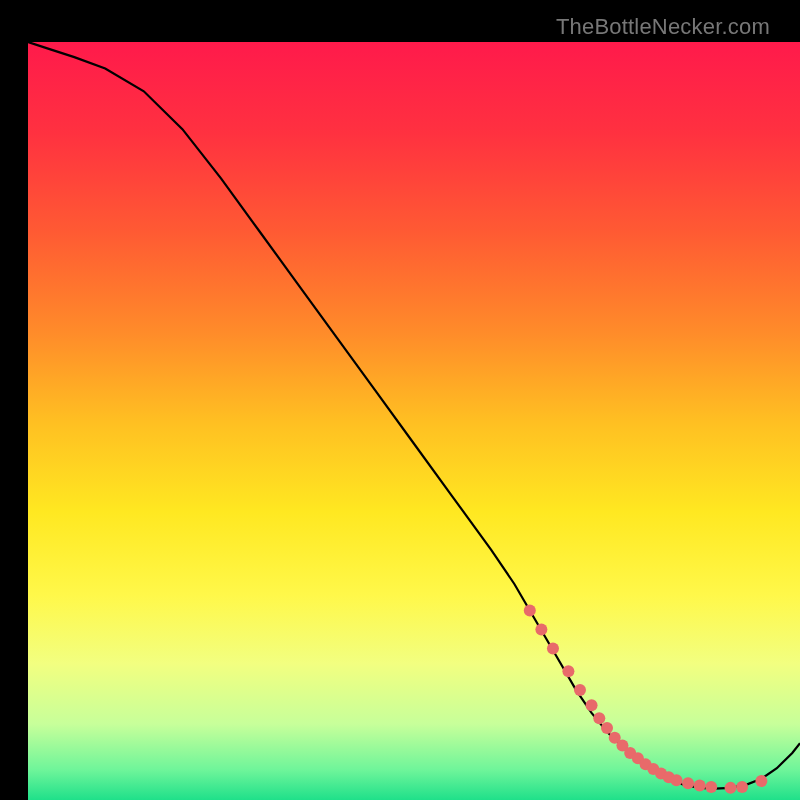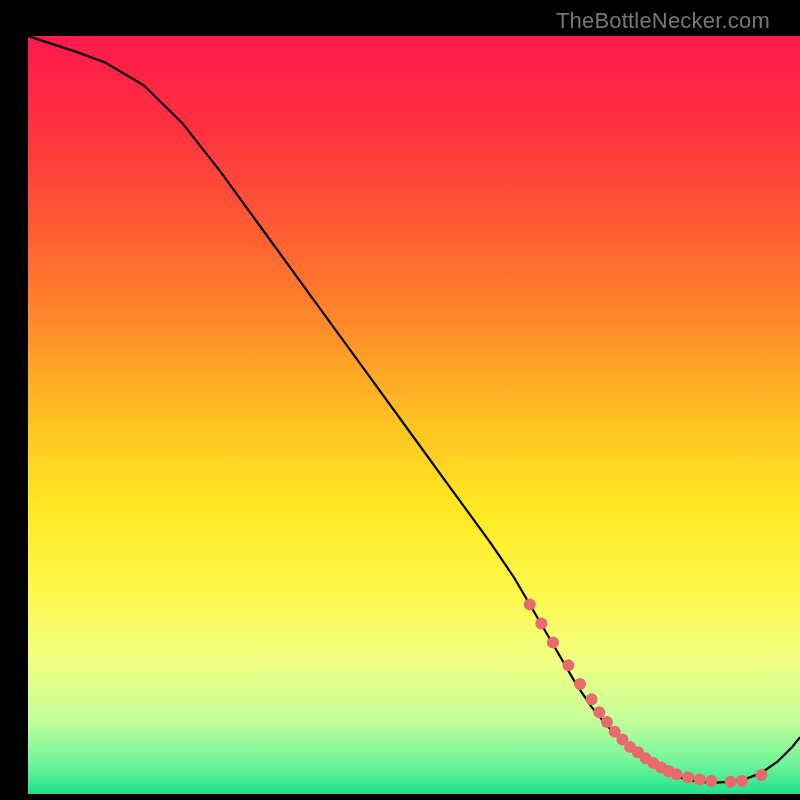--- a/index.html
+++ b/index.html
@@ -6,21 +6,21 @@
     margin: 0;
     padding: 0;
     width: 800px;
     height: 800px;
     background: #000;
     overflow: hidden;
   }
   .frame {
     position: absolute;
     left: 14px;
-    top: 8px;
+    top: 14px;
     width: 772px;
     height: 772px;
     background: #000;
   }
   .watermark {
     position: absolute;
     top: 0px;
     right: 16px;
     font-family: Arial, Helvetica, sans-serif;
     font-size: 22px;

